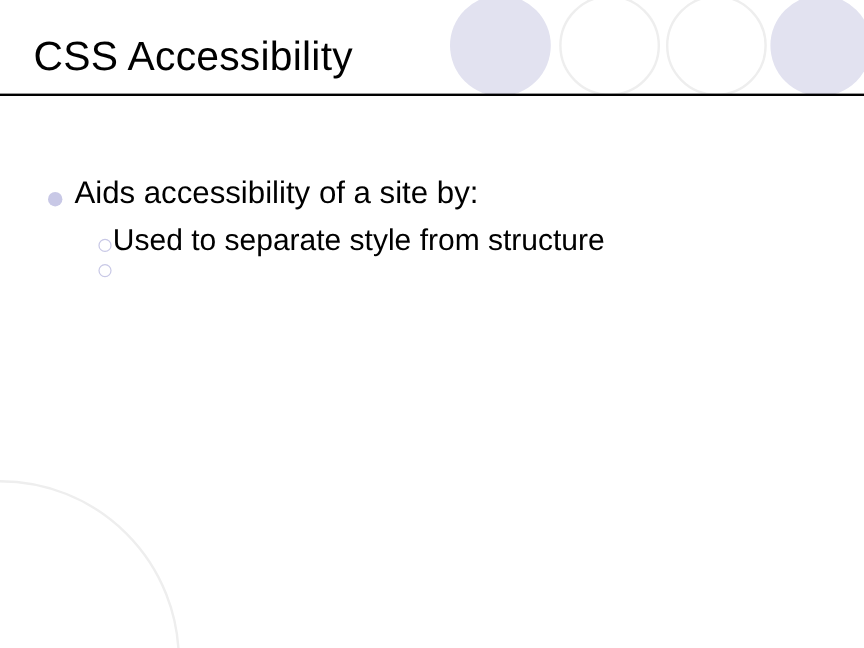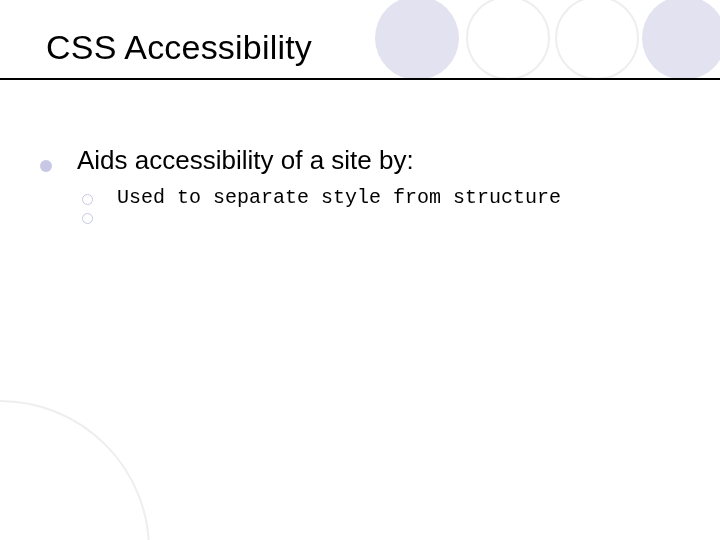--- a/index.html
+++ b/index.html
@@ -18,62 +18,60 @@
     border-radius: 50%;
     box-sizing: border-box;
   }
   .title {
     position: absolute;
     left: 28px;
     top: 28px;
     font-size: 34px;
     font-weight: 400;
     letter-spacing: 0.2px;
-    margin-left: 18px;
   }
   .titlebar {
     position: absolute;
     left: 0;
     right: 0;
     top: 78px;
     height: 0;
     border-top: 2px solid #000;
   }
   .content {
     position: absolute;
     left: 40px;
     top: 145px;
     right: 40px;
   }
   .l1 {
     display: flex;
     align-items: baseline;
-    gap: 25px;
+    gap: 10px;
     font-size: 26px;
     margin-bottom: 8px;
   }
   .l1-bullet {
     width: 12px;
     height: 12px;
     border-radius: 50%;
     background: #c8c8e6;
     flex: 0 0 auto;
     position: relative;
     top: 3px;
   }
   .l2-list {
     margin-left: 42px;
   }
   .l2 {
     display: flex;
     align-items: baseline;
-    gap: 24px;
-    font-size: 20px;
+    gap: 1px;
+    font-size: 25px;
     line-height: 1.35;
-    font-family: Liberation Mono, monospace;
   }
   .l2-bullet {
     width: 11px;
     height: 11px;
     border-radius: 50%;
     border: 1.5px solid #c8c8e6;
     background: transparent;
     flex: 0 0 auto;
     position: relative;
     top: 2px;

